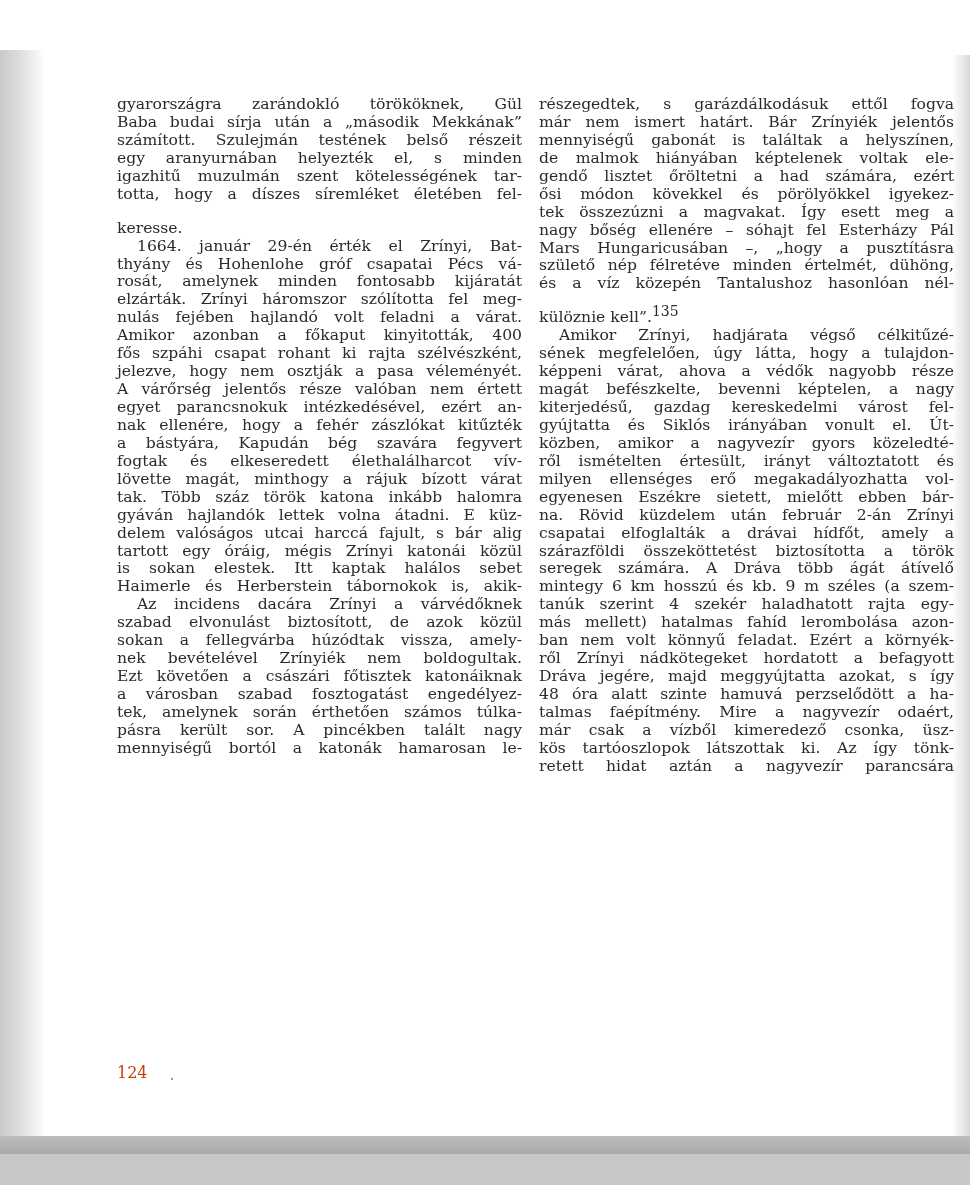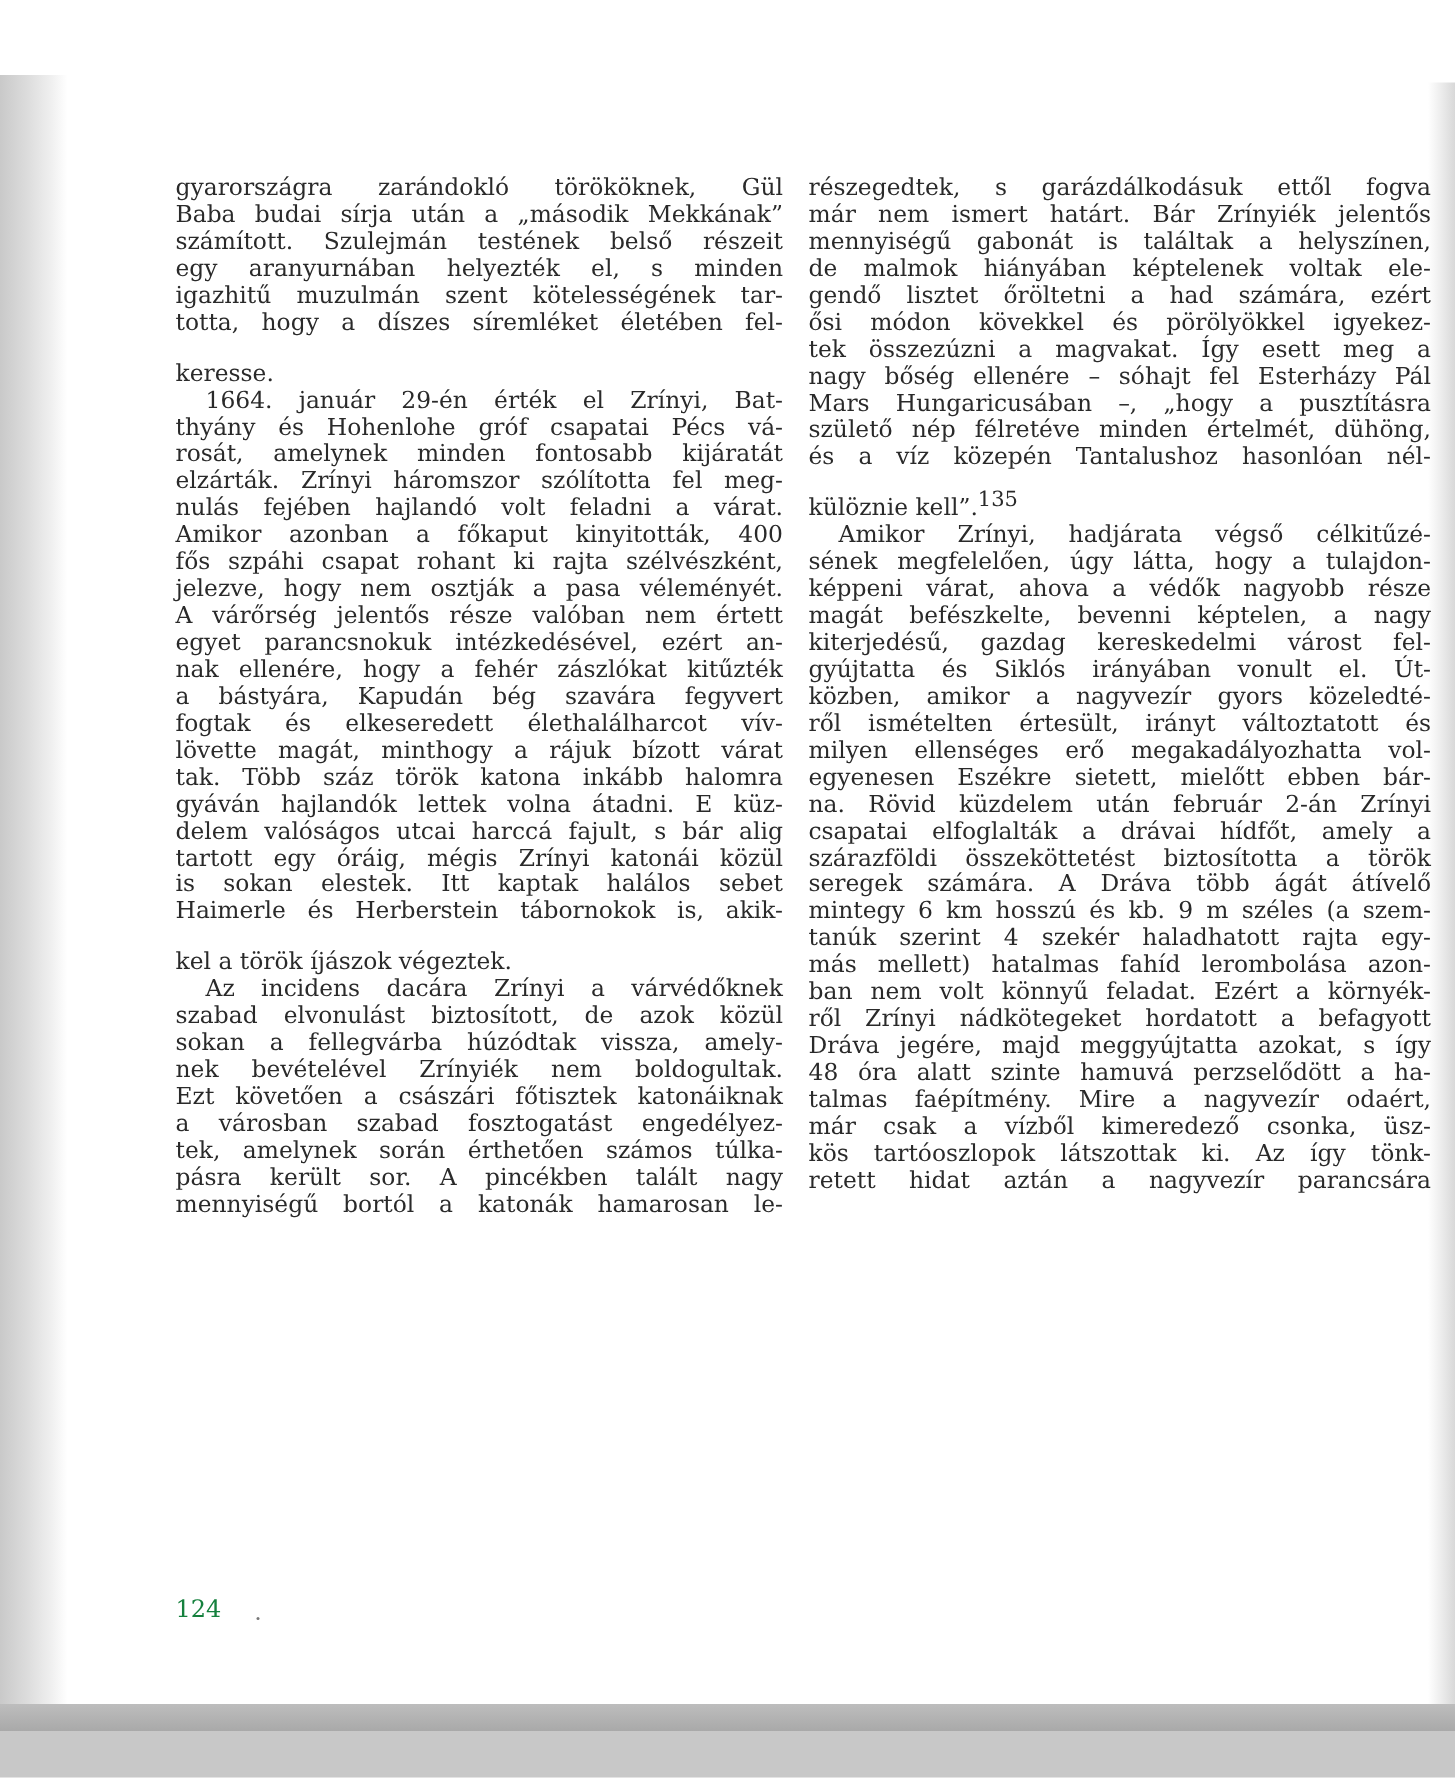--- a/index.html
+++ b/index.html
@@ -45,21 +45,21 @@
     }
     .bottom-below {
       position: absolute;
       left: 0; top: 1154px;
       width: 970px;
       height: 31px;
       background: #c8c8c8;
     }
     .column {
       position: absolute;
-      top: 117px;
+      top: 96px;
       font-size: 15.6px;
       line-height: 17.95px;
     }
     .col-left { left: 117px; width: 405px; }
     .col-right { left: 539px; width: 415px; }
     .line {
       display: block;
       white-space: nowrap;
       text-align: justify;
       text-align-last: justify;
@@ -76,21 +76,21 @@
     sup.fn {
       font-size: 14px;
       vertical-align: 6px;
       line-height: 0;
     }
     .page-number {
       position: absolute;
       left: 117px;
       top: 1063px;
       font-size: 16px;
-      color: #15803d;
+      color: #c2410c;
     }
     .stray-dot {
       position: absolute;
       left: 171px;
       top: 1078px;
       width: 2px; height: 2px;
       background: #777;
       border-radius: 50%;
     }
   </style>
@@ -122,21 +122,20 @@
       <span class="line"><span>nak ellenére, hogy a fehér zászlókat kitűzték</span></span>
       <span class="line"><span>a bástyára, Kapudán bég szavára fegyvert</span></span>
       <span class="line"><span>fogtak és elkeseredett élethalálharcot vív-</span></span>
       <span class="line"><span>lövette magát, minthogy a rájuk bízott várat</span></span>
       <span class="line"><span>tak. Több száz török katona inkább halomra</span></span>
       <span class="line"><span>gyáván hajlandók lettek volna átadni. E küz-</span></span>
       <span class="line"><span>delem valóságos utcai harccá fajult, s bár alig</span></span>
       <span class="line"><span>tartott egy óráig, mégis Zrínyi katonái közül</span></span>
       <span class="line"><span>is sokan elestek. Itt kaptak halálos sebet</span></span>
       <span class="line"><span>Haimerle és Herberstein tábornokok is, akik-</span></span>
-      <span class="line last"><span>kel a török íjászok végeztek.</span></span>
       <span class="line indent"><span>Az incidens dacára Zrínyi a várvédőknek</span></span>
       <span class="line"><span>szabad elvonulást biztosított, de azok közül</span></span>
       <span class="line"><span>sokan a fellegvárba húzódtak vissza, amely-</span></span>
       <span class="line"><span>nek bevételével Zrínyiék nem boldogultak.</span></span>
       <span class="line"><span>Ezt követően a császári főtisztek katonáiknak</span></span>
       <span class="line"><span>a városban szabad fosztogatást engedélyez-</span></span>
       <span class="line"><span>tek, amelynek során érthetően számos túlka-</span></span>
       <span class="line"><span>pásra került sor. A pincékben talált nagy</span></span>
       <span class="line"><span>mennyiségű bortól a katonák hamarosan le-</span></span>
     </div>

